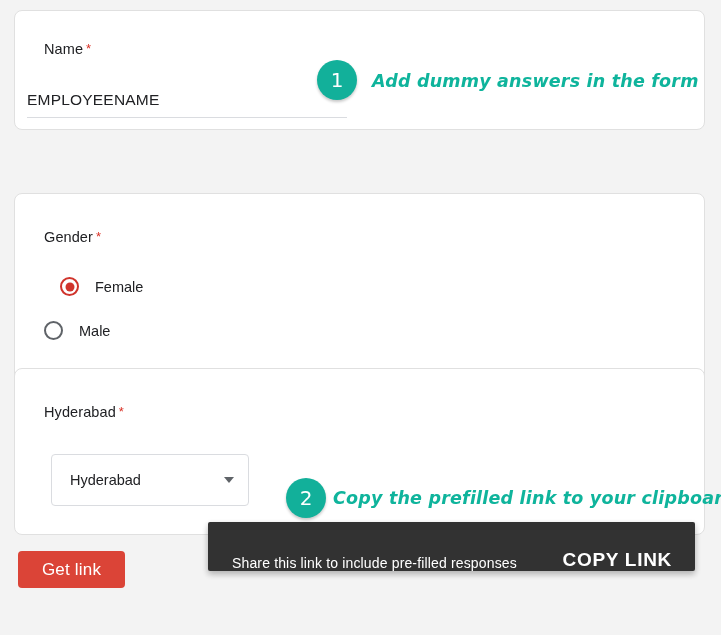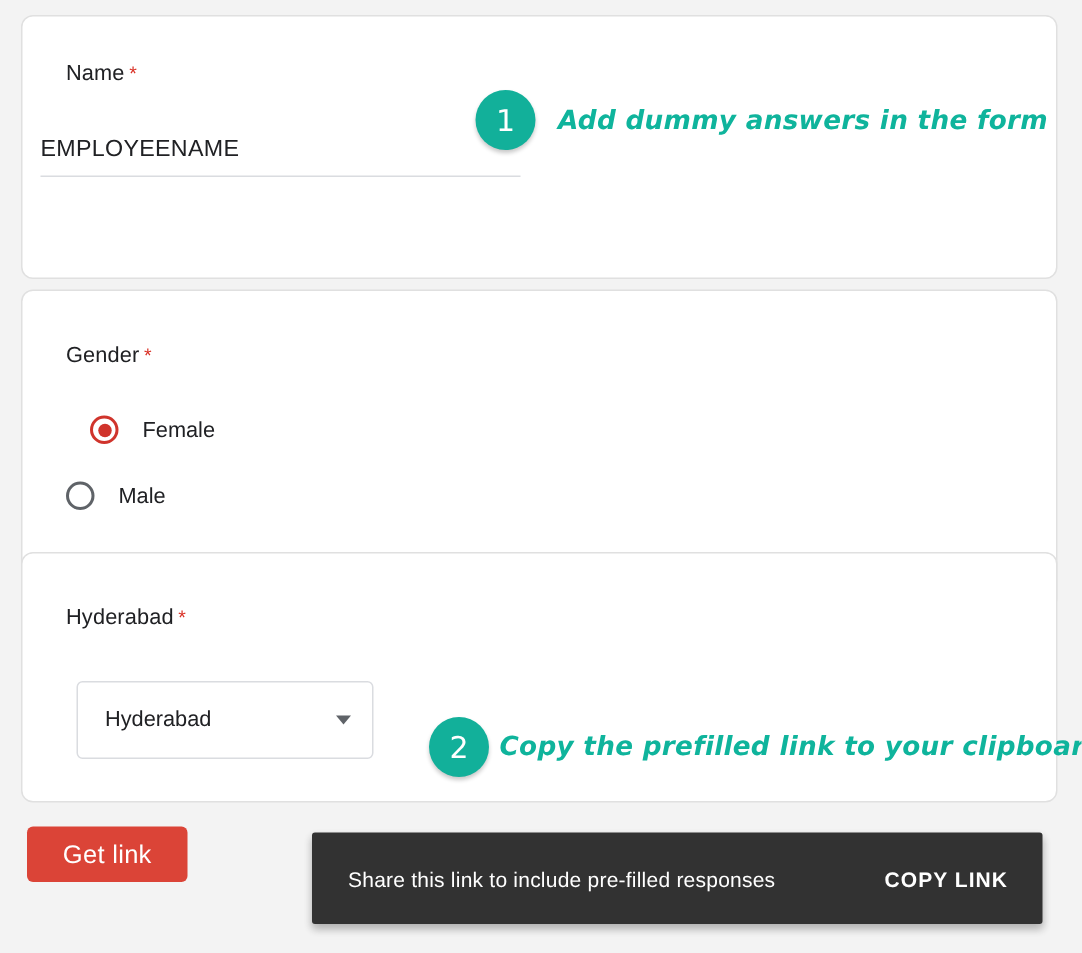--- a/index.html
+++ b/index.html
@@ -24,21 +24,21 @@
   
   .card {
     position: absolute;
     left: 14px;
     width: 691px;
     background: #ffffff;
     border: 1px solid #e0e0e0;
     border-radius: 8px;
     box-sizing: border-box;
   }
-  #card-name     { top: 10px;  height: 176px; }
+  #card-name     { top: 10px;  height: 120px; }
   #card-gender   { top: 169px; height: 214px; margin-top: 24px; }
   #card-location { top: 368px; height: 167px; }
 
   .field-label {
     position: absolute;
     font-size: 14.5px;
     color: #202124;
     font-weight: 400;
     letter-spacing: .1px;
   }
@@ -157,40 +157,40 @@
     font-family: "Liberation Sans", sans-serif;
     font-size: 17px;
     letter-spacing: .2px;
     cursor: pointer;
   }
 
   
   #snackbar {
     position: absolute;
     left: 208px;
-    top: 555px;
+    top: 522px;
     width: 487px;
-    height: 61px;
+    height: 49px;
     background: #323232;
     border-radius: 2px;
     box-shadow: 0 3px 6px rgba(0,0,0,.18), 0 3px 6px rgba(0,0,0,.12);
     display: flex;
-    align-items: center;
+    align-items: flex-end;
     justify-content: space-between;
     padding: 0 23px 0 24px;
     box-sizing: border-box;
   }
   #snackbar-message {
     color: #ffffff;
     font-size: 14px;
     letter-spacing: .15px;
   }
   #snackbar-action {
     color: #ffffff;
-    font-size: 14px;
+    font-size: 19px;
     font-weight: bold;
     letter-spacing: .7px;
     background: none;
     border: none;
     font-family: "Liberation Sans", sans-serif;
     cursor: pointer;
     padding: 0;
   }
 
   

